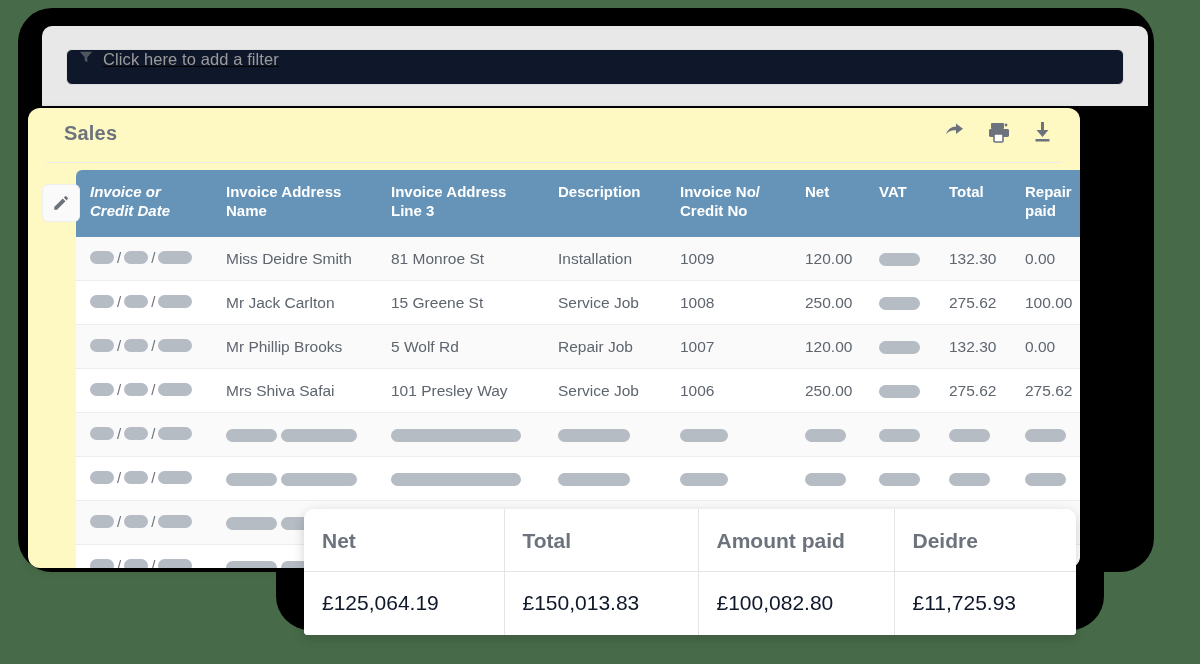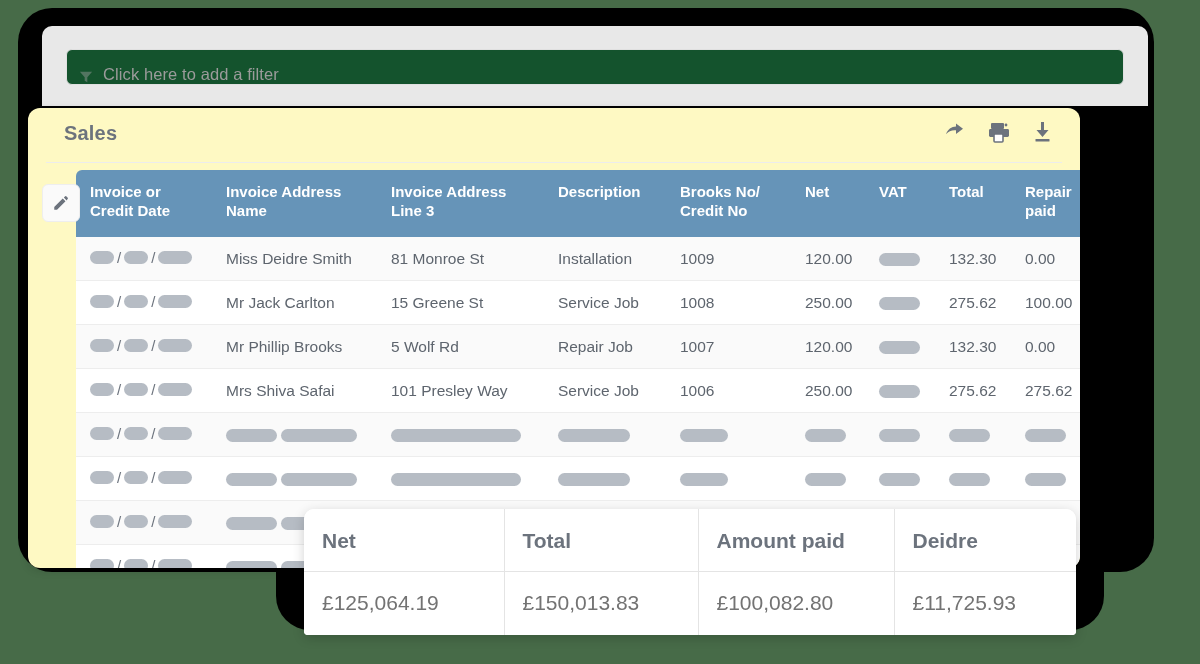--- a/index.html
+++ b/index.html
@@ -55,27 +55,28 @@
     left: 24px;
     top: 23px;
     right: 24px;
     display: flex;
     align-items: center;
     gap: 16px;
   }
   .filter-input {
     flex: 1;
     height: 36px;
-    background: #14532d;
+    background: #0f172a;
     border: 1px solid #e0e0e0;
     border-radius: 6px;
     display: flex;
-    align-items: flex-end;
+    align-items: flex-start;
     padding: 0 12px;
     box-sizing: border-box;
+    text-decoration: underline;
   }
   .funnel-icon {
     width: 14px;
     height: 14px;
     margin-right: 10px;
     flex: 0 0 auto;
     opacity: 0.45;
   }
   .filter-placeholder {
     font-size: 16.5px;
@@ -172,21 +173,21 @@
     background: #6694b8;
     color: #ffffff;
     font-size: 15px;
     font-weight: bold;
     text-align: left;
     padding: 12px 8px 13px 14px;
     vertical-align: top;
     line-height: 1.28;
     height: 42px;
   }
-  table.grid thead th:first-child { border-radius: 6px 0 0 0; }
+  table.grid thead th:first-child { border-radius: 6px 0 0 0; font-style: italic; }
   table.grid thead th.plus-head { background: #6694b8; border-radius: 0 6px 0 0; }
 
   table.grid tbody td {
     font-size: 15.5px;
     color: #5e656e;
     padding: 11px 8px 11px 14px;
     border-bottom: 1px solid #ededed;
     height: 19px;
     white-space: nowrap;
     overflow: hidden;
@@ -236,21 +237,21 @@
     font-weight: bold;
     color: #6c737d;
     padding: 20px 0 18px 18px;
     border-right: 1px solid #e4e4e4;
     border-bottom: 1px solid #e4e4e4;
     background: #ffffff;
   }
   .summary th:last-child { border-right: none; }
   .summary td {
     font-size: 21px;
-    color: #737373;
+    color: #0f172a;
     padding: 19px 0 20px 18px;
     border-right: 1px solid #e4e4e4;
     background: #ffffff;
   }
   .summary td:last-child { border-right: none; }
 </style>
 </head>
 <body>
 
 <div id="root">
@@ -321,21 +322,21 @@
               <div>Name</div>
             </th>
             <th>
               <div>Invoice Address</div>
               <div>Line 3</div>
             </th>
             <th>
               <div>Description</div>
             </th>
             <th>
-              <div>Brooks No/</div>
+              <div>Invoice No/</div>
               <div>Credit No</div>
             </th>
             <th>
               <div>Net</div>
             </th>
             <th>
               <div>VAT</div>
             </th>
             <th>
               <div>Total</div>

